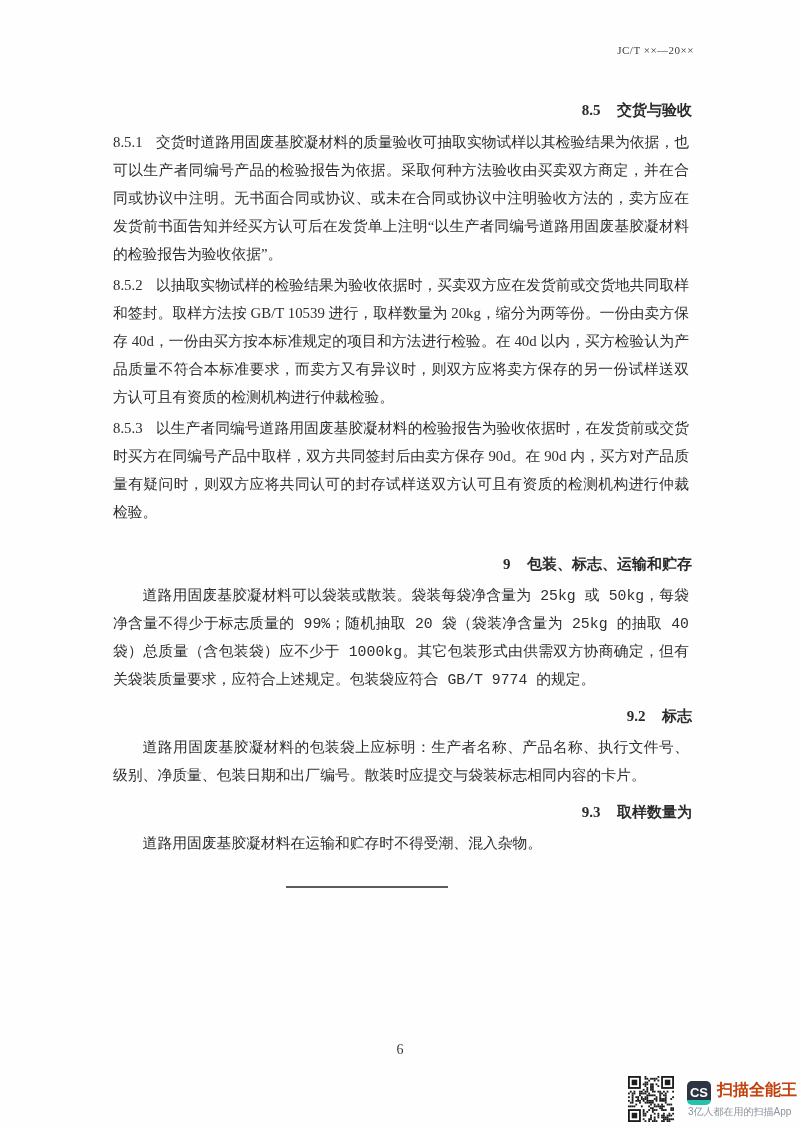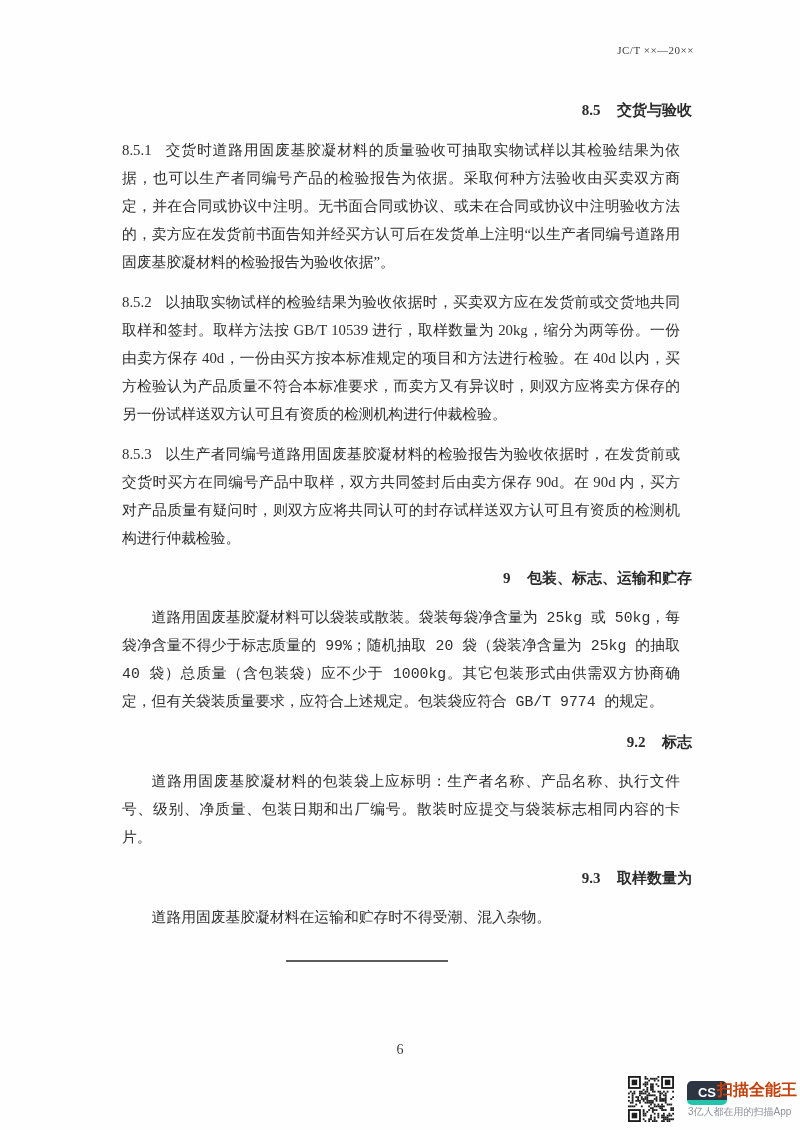--- a/index.html
+++ b/index.html
@@ -32,28 +32,28 @@
 
   .sec-h1, .sec-h2 {
     font-family: "Liberation Sans", "DejaVu Sans", sans-serif;
     font-weight: 700;
     font-size: 15px;
     margin: 8px 0 4px 0;
     line-height: 28px;
     color: #2b2b2b;
     text-align: right;
   }
-  .sec-h1 { margin-top: 10px; }
+  .sec-h1 { margin-top: 24px; }
   .sec-h1 .num, .sec-h2 .num {
     font-family: "Liberation Serif", "DejaVu Serif", serif;
     font-weight: 600;
     margin-right: 1.1em;
   }
 
-  p { margin: 12px; }
+  p { margin: 3px; }
   p.clause .num { margin-right: 0.9em; }
   p.indent { text-indent: 2em; font-family: Liberation Mono, monospace; }
 
   .divider {
     border: none;
     border-top: 2px solid #5c5c5c;
     width: 162px;
     margin: 28px 0 0 176px;
   }
 
@@ -64,21 +64,21 @@
     font-size: 14px;
     color: #3a3a3a;
   }
 
   
   .scan-mark { position: absolute; left: 628px; top: 1076px; width: 172px; height: 50px; }
   .qr { position: absolute; left: 0; top: 0; width: 46px; height: 46px; }
   .qr svg { width: 100%; height: 100%; display: block; }
   .cs-badge {
     position: absolute; left: 59px; top: 5px;
-    width: 40px; height: 24px;
+    width: 24px; height: 24px;
     border-radius: 5px;
     background: linear-gradient(to top, #23c3ac 0 20%, #2d3442 20%);
     color: #ffffff;
     font-family: "Liberation Sans", sans-serif;
     font-weight: 700; font-size: 13px;
     display: flex; align-items: center; justify-content: center;
     line-height: 1;
     padding-bottom: 2px; box-sizing: border-box;
   }
   .scan-name {

